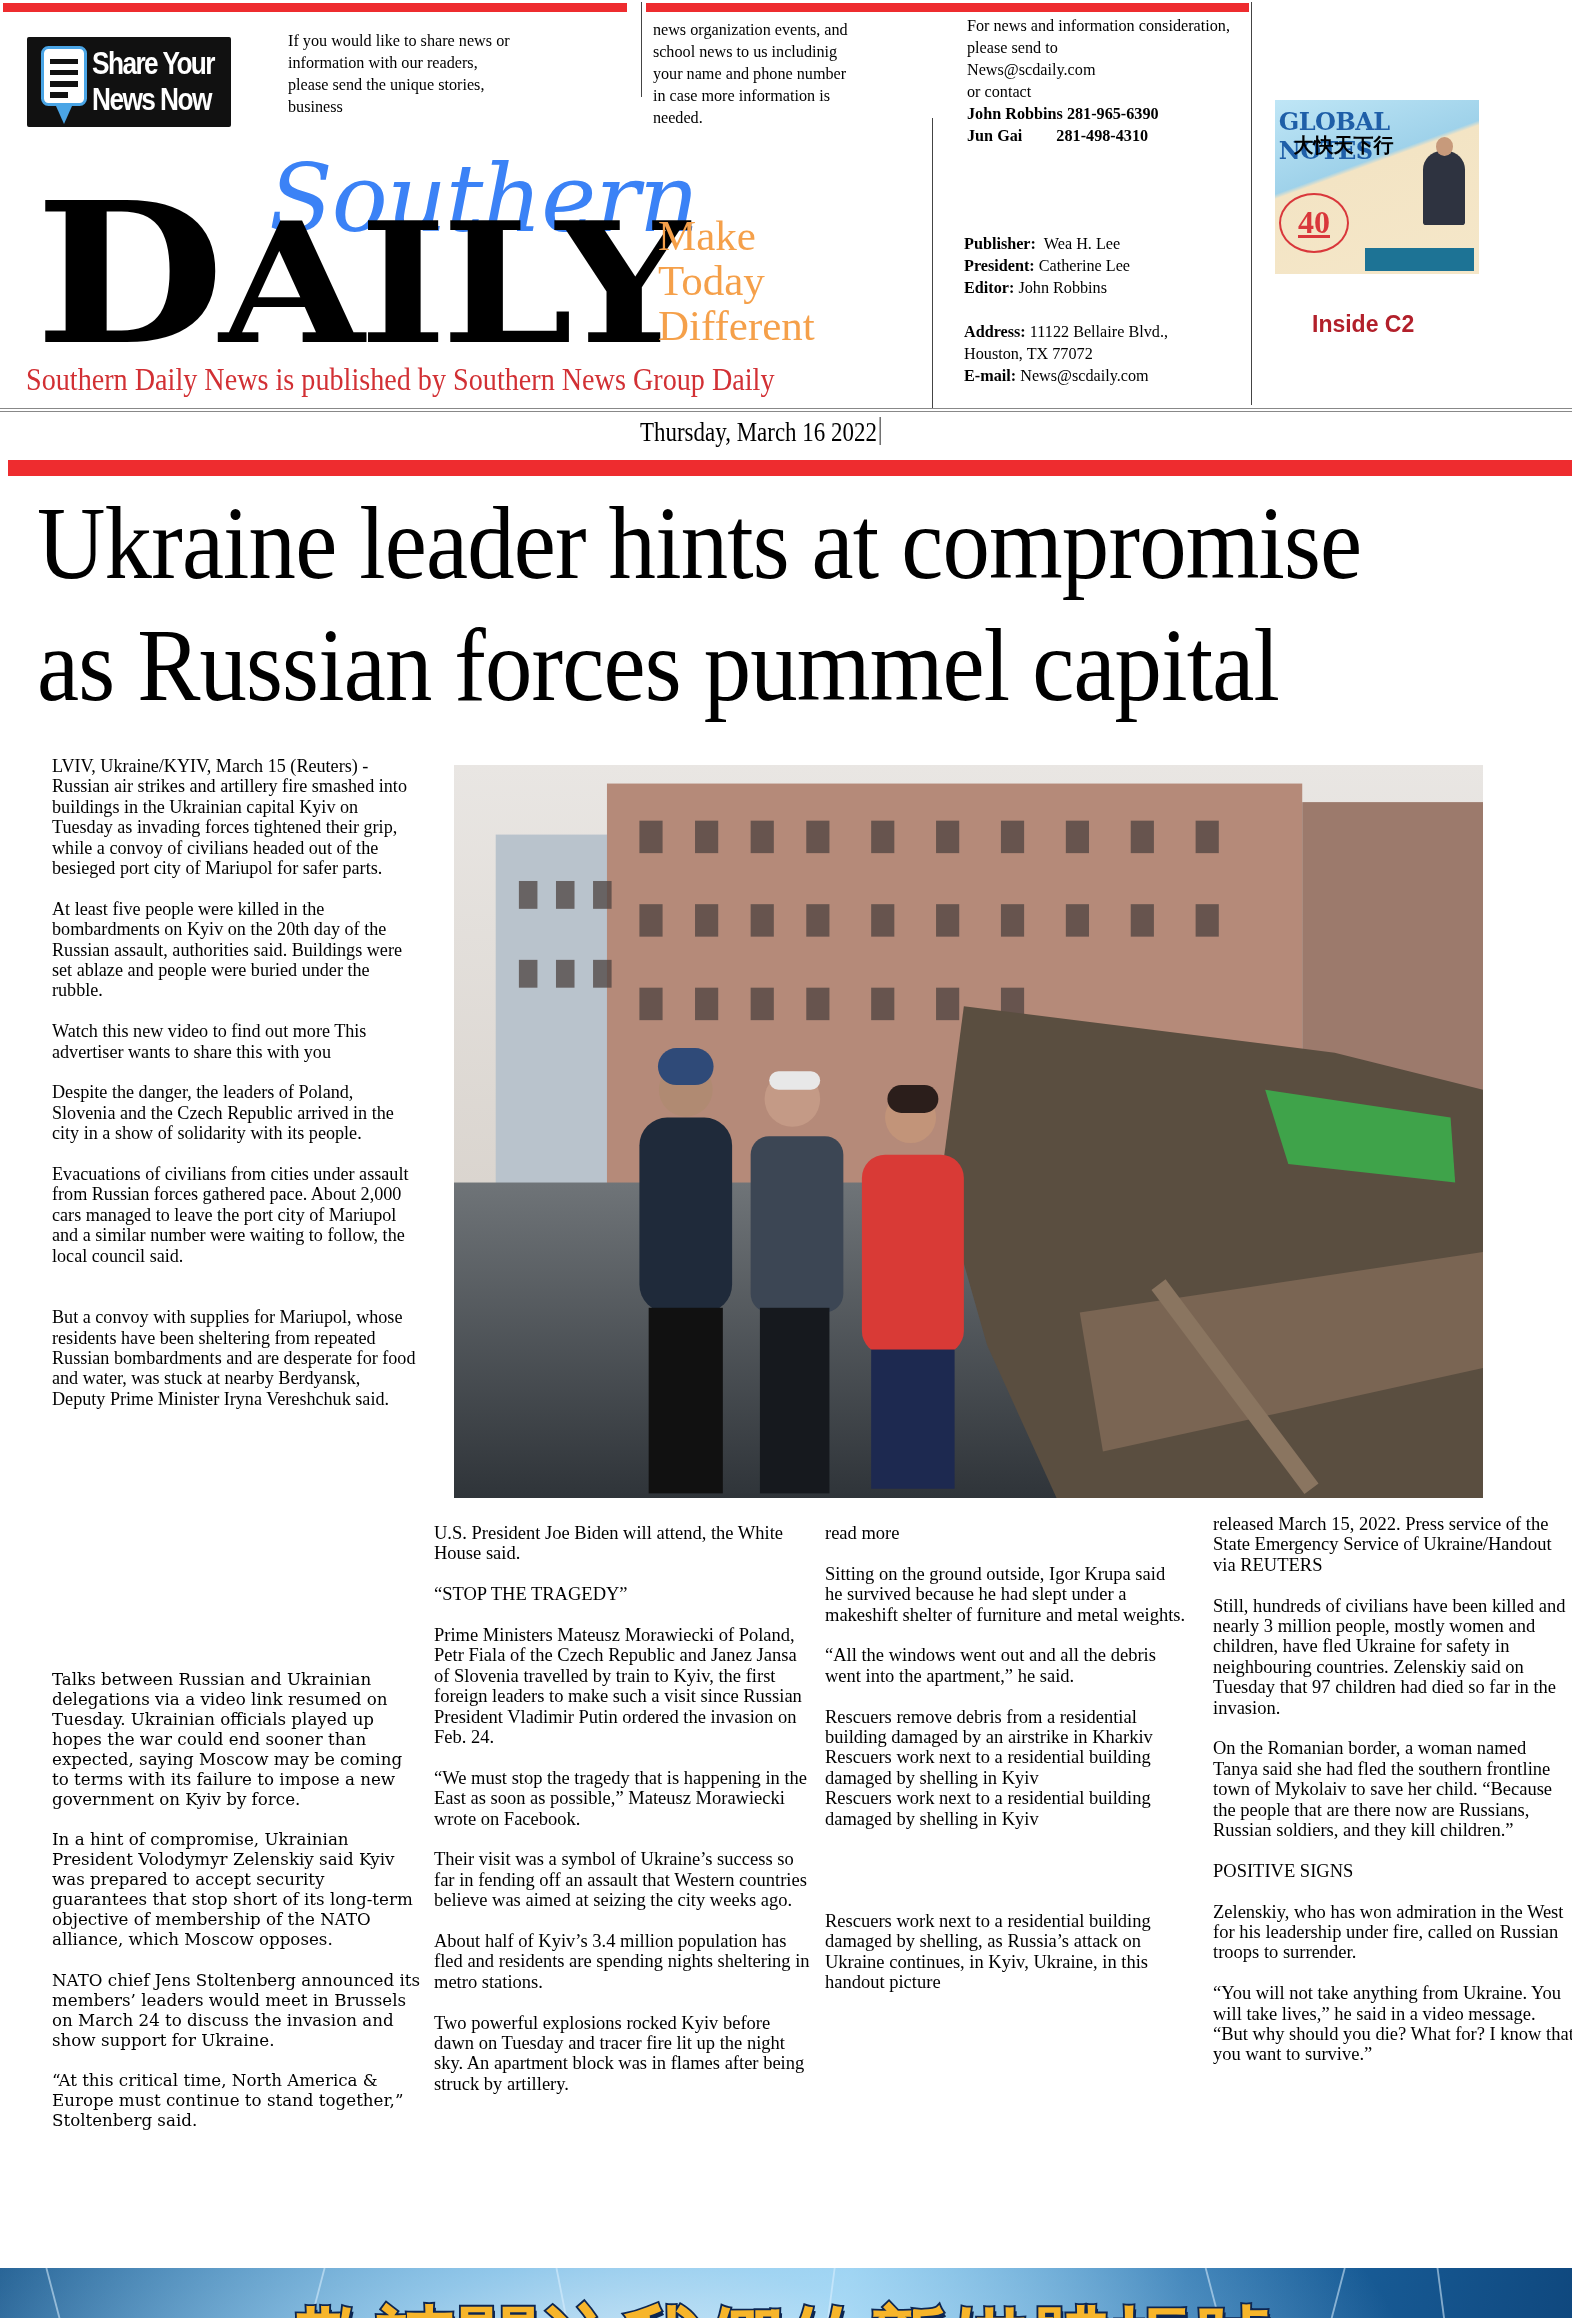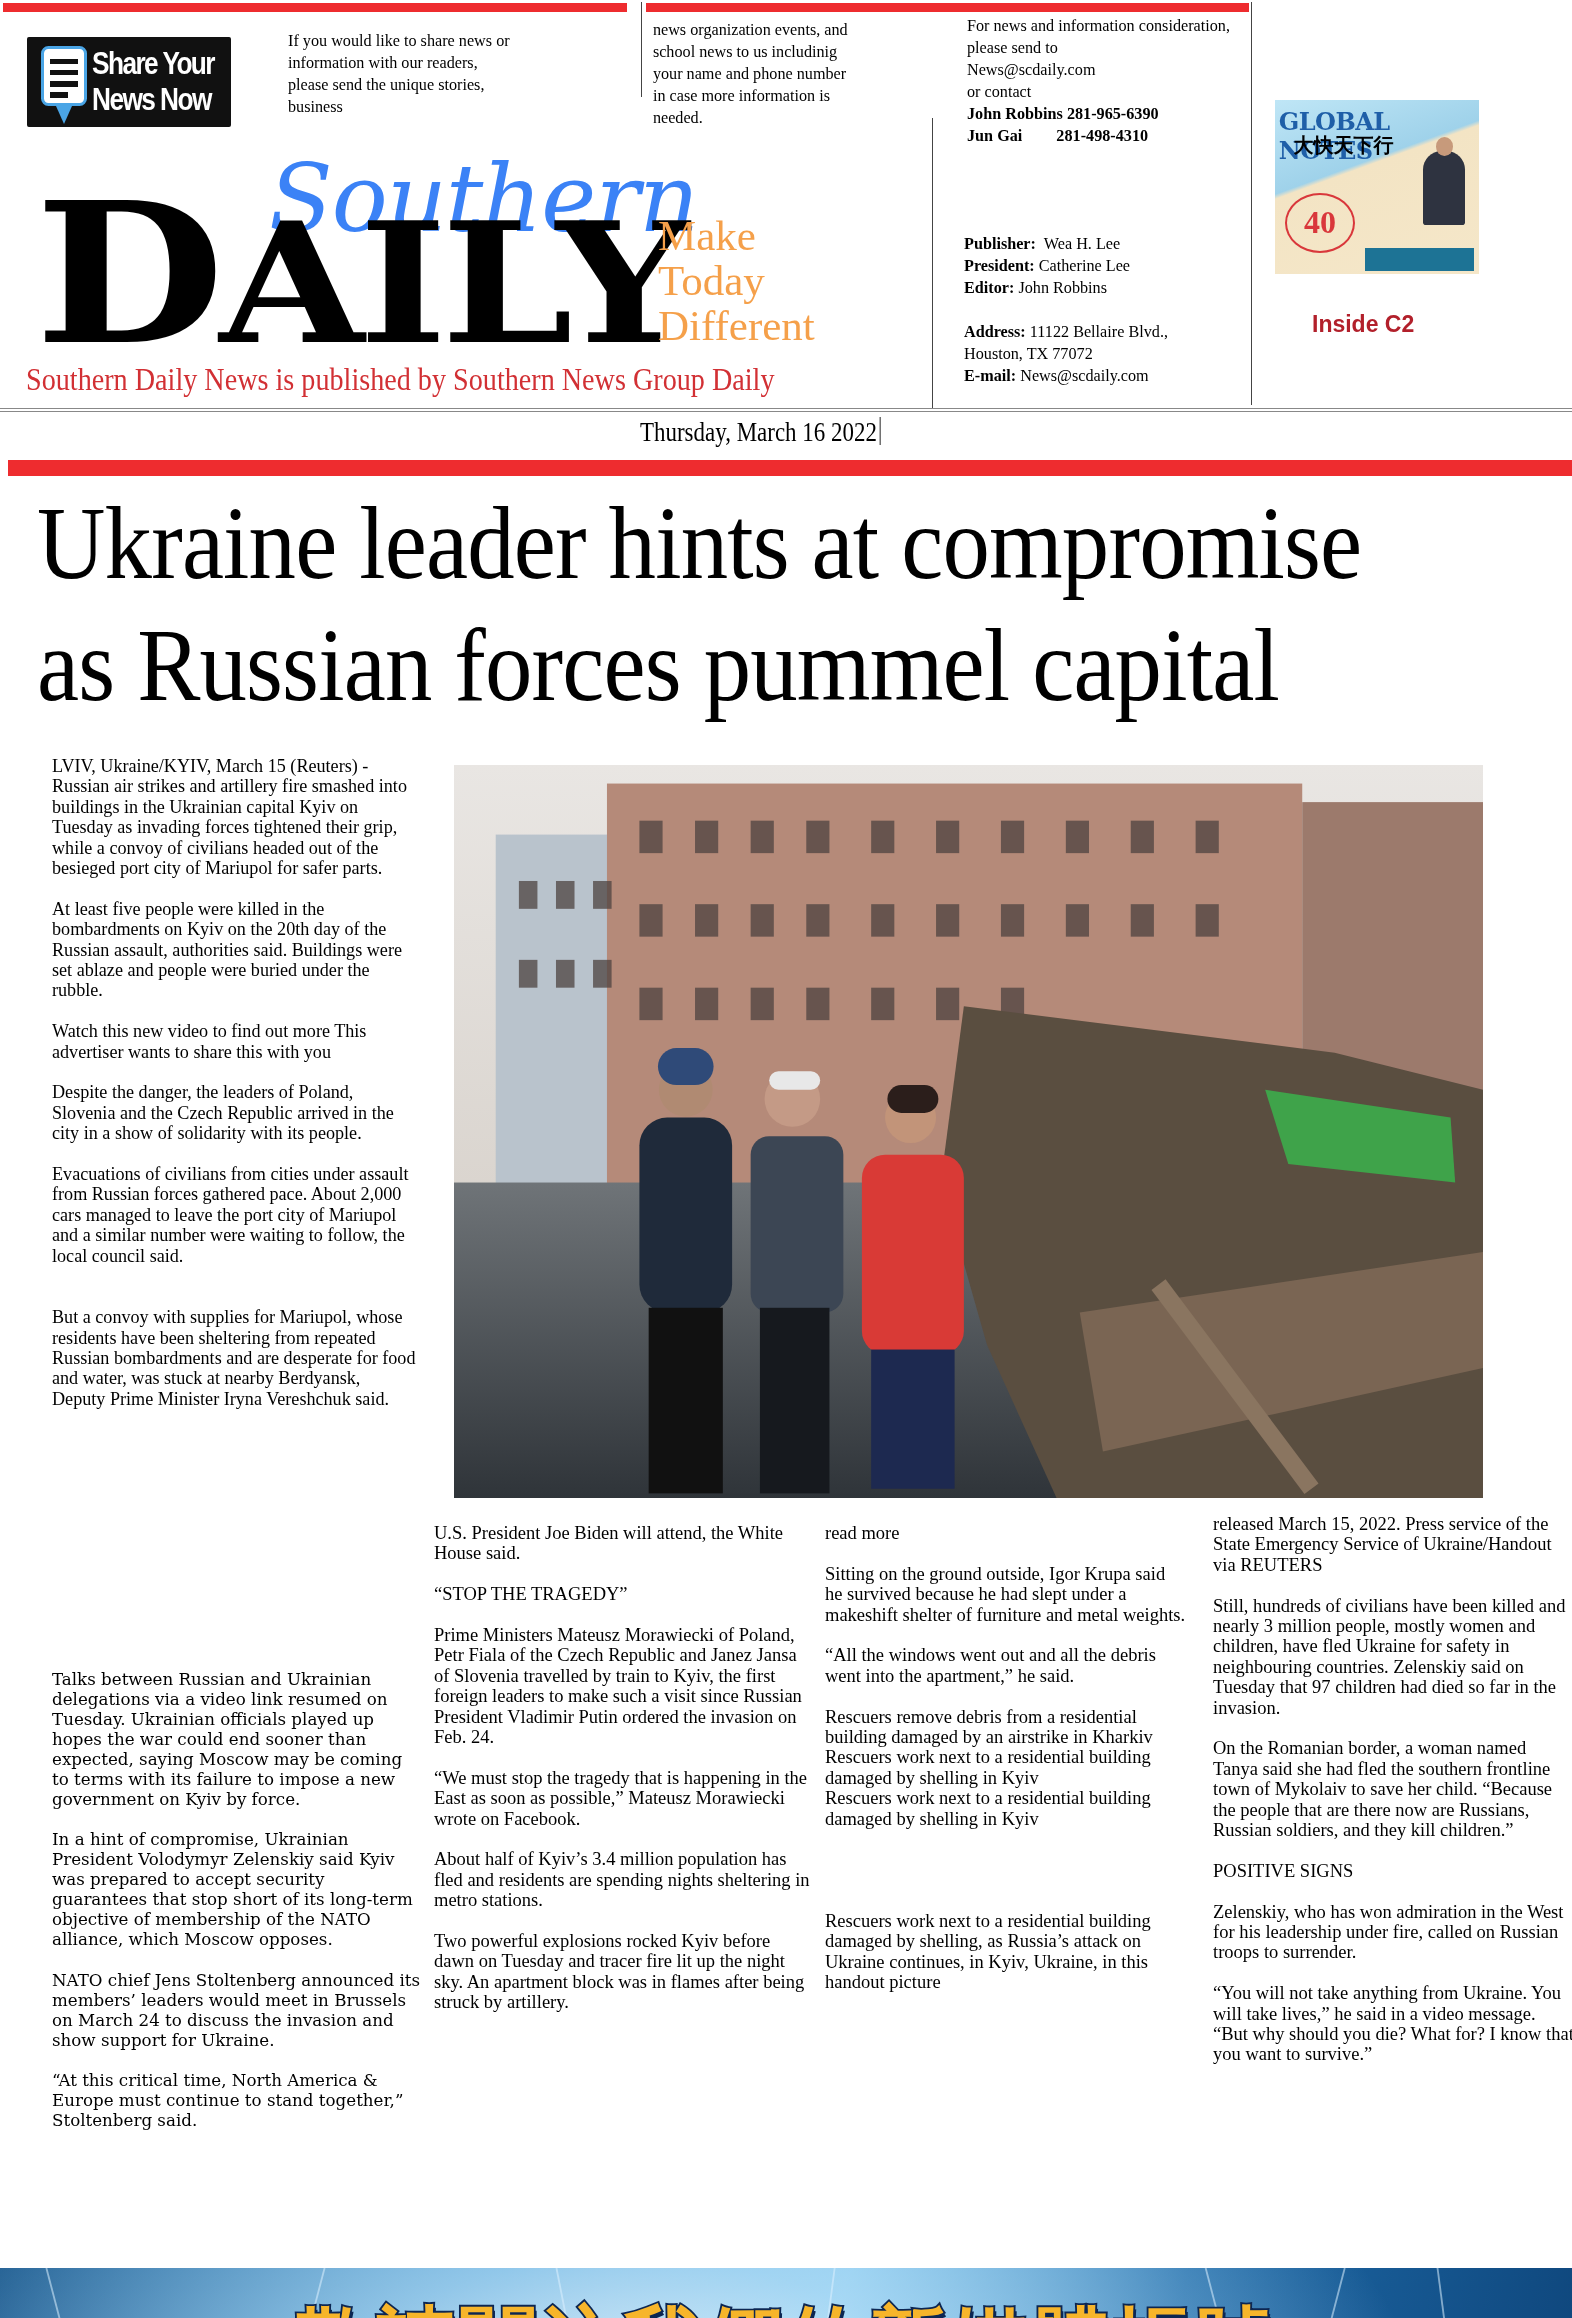--- a/index.html
+++ b/index.html
@@ -23,21 +23,21 @@
 
   .logo-southern { left: 269px; top: 153px; color: #3b82f6; font-family: "DejaVu Serif", serif; font-style: italic; font-size: 93px; line-height: 93px; letter-spacing: -0.9px; }
   .logo-daily { left: 35px; top: 190px; font-family: "DejaVu Serif", serif; font-weight: 900; font-size: 167px; line-height: 167px; letter-spacing: -4.6px; transform: scaleX(1.12); transform-origin: left top; }
   .logo-daily .big-d { font-size: 195px; }
   .slogan { left: 658px; top: 213px; color: #f5a04a; font-size: 43px; line-height: 45px; text-align: left; width: 199px; }
   .publisher-line { left: 25.5px; top: 362px; color: #d23034; font-size: 32px; line-height: 35px; transform: scaleX(0.88); transform-origin: left top; white-space: nowrap; }
 
   .ad-thumb { left: 1275px; top: 100px; width: 204px; height: 174px; background: linear-gradient(160deg, #bfe6f6 0%, #9fd2ea 38%, #f3e4c4 40%, #f5e7c9 100%); overflow: hidden; }
   .ad-thumb .t1 { position: absolute; left: 3.7px; top: 7.4px; color: #1f5fa8; font-family: "DejaVu Serif", serif; font-weight: 900; font-size: 24px; letter-spacing: -0.5px; }
   .ad-thumb .t2 { position: absolute; left: 18.5px; top: 32px; font-size: 20px; font-weight: 700; }
-  .ad-thumb .seal { position: absolute; left: 10px; top: 93px; width: 70px; height: 60px; border: 2.8px solid #d9373b; border-radius: 50%; color: #d9373b; font-size: 32px; font-weight: 900; text-align: center; line-height: 55px; }
+  .ad-thumb .seal { position: absolute; left: 4px; top: 93px; width: 70px; height: 60px; border: 2.8px solid #d9373b; border-radius: 50%; color: #d9373b; font-size: 32px; font-weight: 900; text-align: center; line-height: 55px; text-decoration: underline; }
   .ad-thumb .person { position: absolute; left: 148px; top: 51px; width: 42px; height: 74px; background: #2e3340; border-radius: 18.5px 18.5px 2.8px 2.8px; }
   .ad-thumb .person::before { content: ""; position: absolute; left: 13px; top: -14px; width: 16.7px; height: 18.5px; border-radius: 50%; background: #c79a7b; }
   .ad-thumb .bar { position: absolute; left: 90px; top: 148px; width: 109px; height: 23px; background: #1d7395; }
   .inside-c2 { left: 1312px; top: 311px; color: #b2202b; font-family: "Liberation Sans", "DejaVu Sans", sans-serif; font-weight: 700; font-size: 23px; }
 
   .double-rule { left: 0; top: 408px; width: 1572px; height: 3.7px; border-top: 0.9px solid #888; border-bottom: 0.9px solid #888; }
   .date-line { left: 640px; top: 417px; font-size: 27px; transform: scaleX(0.85); transform-origin: left top; white-space: nowrap; }
   .date-line::after { content: ""; display: inline-block; width: 1.4px; height: 28px; background: #000; margin-left: 2.8px; vertical-align: -3.7px; }
 
   .headline { left: 37px; top: 482px; font-size: 103px; line-height: 122px; transform: scaleX(0.92); transform-origin: left top; white-space: nowrap; letter-spacing: -0.9px; }
@@ -221,20 +221,21 @@
       <rect x="935" y="690" width="110" height="60" rx="30" fill="#2b1e1b"></rect>
     <rect x="900" y="1260" width="180" height="300" fill="#1d2950"></rect>
   </svg>
 </div>
 
 <div class="abs col col-b">
   <p>U.S. President Joe Biden will attend, the White House said.</p>
   <p>“STOP THE TRAGEDY”</p>
   <p>Prime Ministers Mateusz Morawiecki of Poland, Petr Fiala of the Czech Republic and Janez Jansa of Slovenia travelled by train to Kyiv, the first foreign leaders to make such a visit since Russian President Vladimir Putin ordered the invasion on Feb. 24.</p>
   <p>“We must stop the tragedy that is happening in the East as soon as possible,” Mateusz Morawiecki wrote on Facebook.</p>
+  <p>Their visit was a symbol of Ukraine’s success so far in fending off an assault that Western countries believe was aimed at seizing the city weeks ago.</p>
   <p>About half of Kyiv’s 3.4 million population has fled and residents are spending nights sheltering in metro stations.</p>
   <p>Two powerful explosions rocked Kyiv before dawn on Tuesday and tracer fire lit up the night sky. An apartment block was in flames after being struck by artillery.</p>
 </div>
 
 <div class="abs col col-c">
   <p>read more</p>
   <p>Sitting on the ground outside, Igor Krupa said he survived because he had slept under a makeshift shelter of furniture and metal weights.</p>
   <p>“All the windows went out and all the debris went into the apartment,” he said.</p>
   <p class="tight">Rescuers remove debris from a residential building damaged by an airstrike in Kharkiv</p>
   <p class="tight">Rescuers work next to a residential building damaged by shelling in Kyiv</p>

